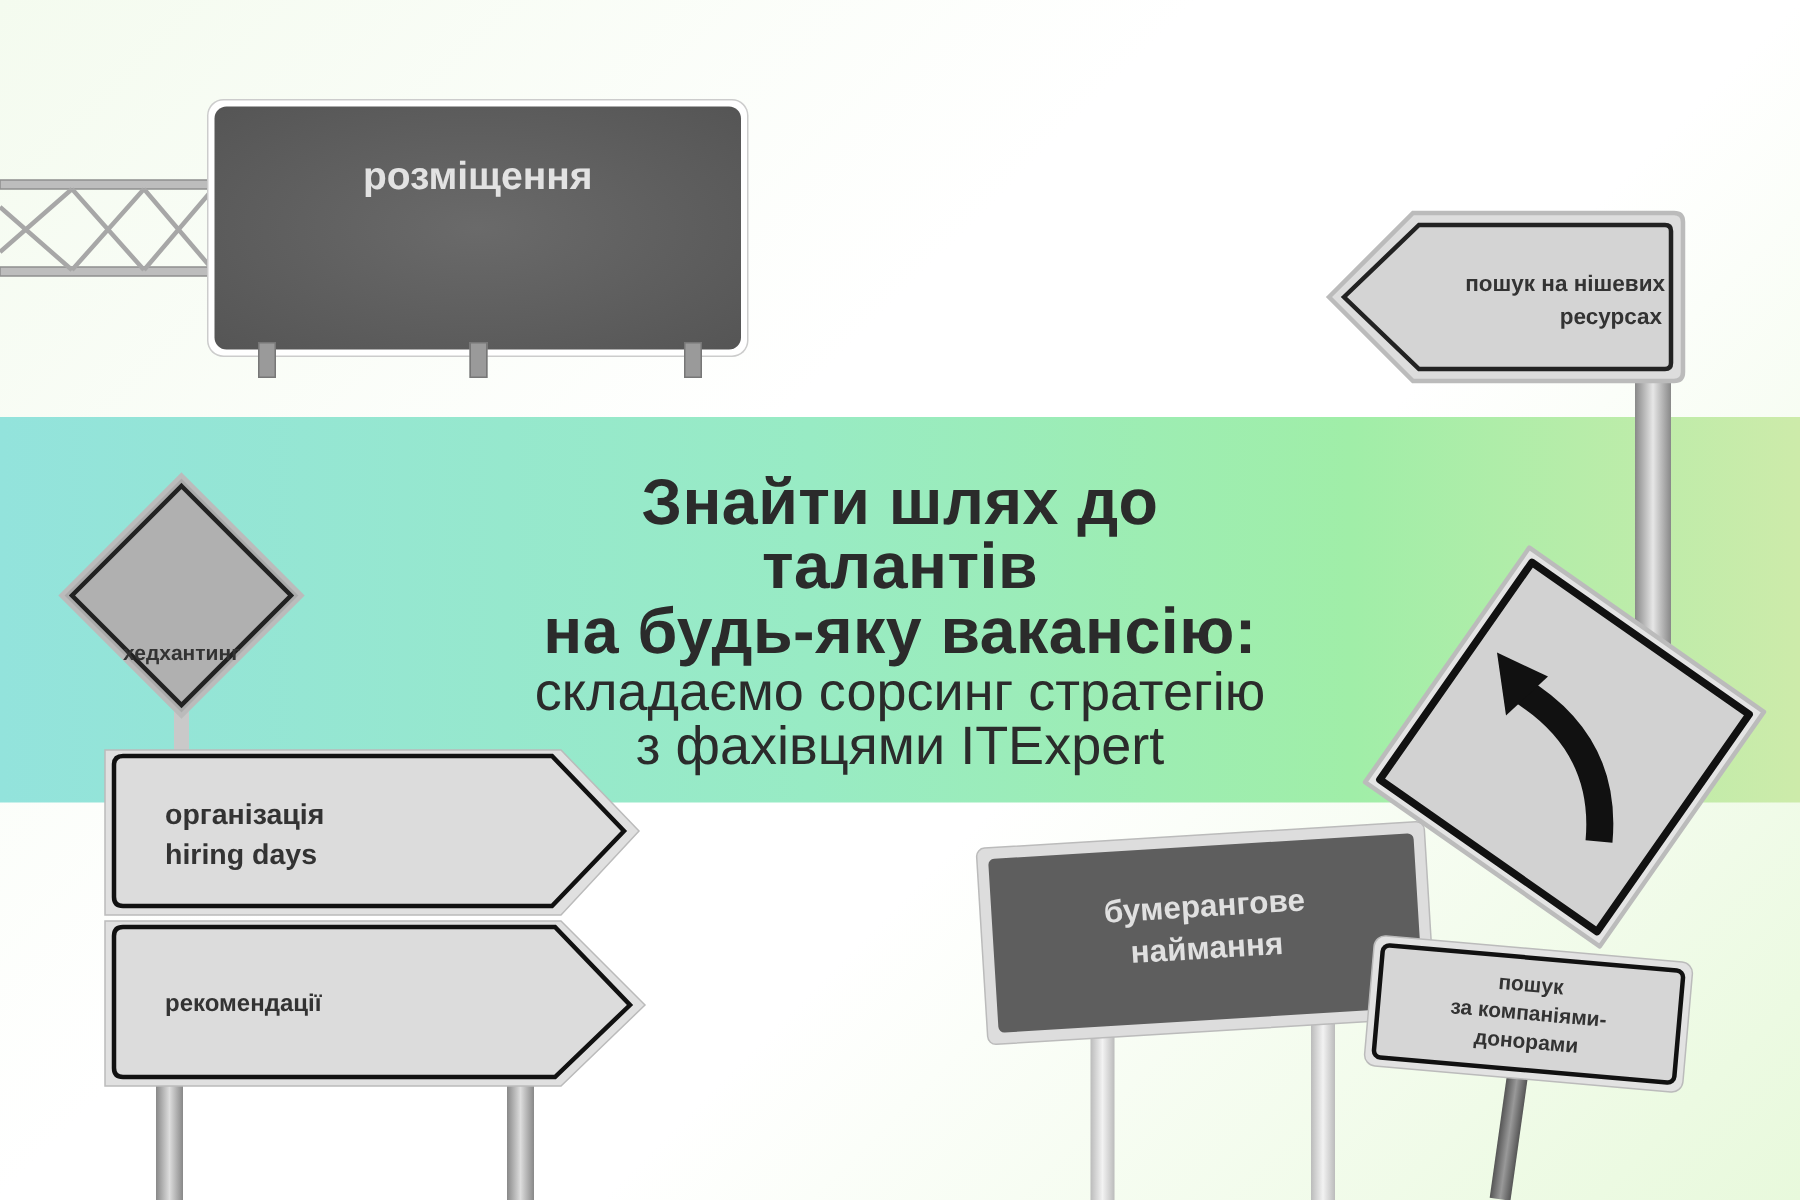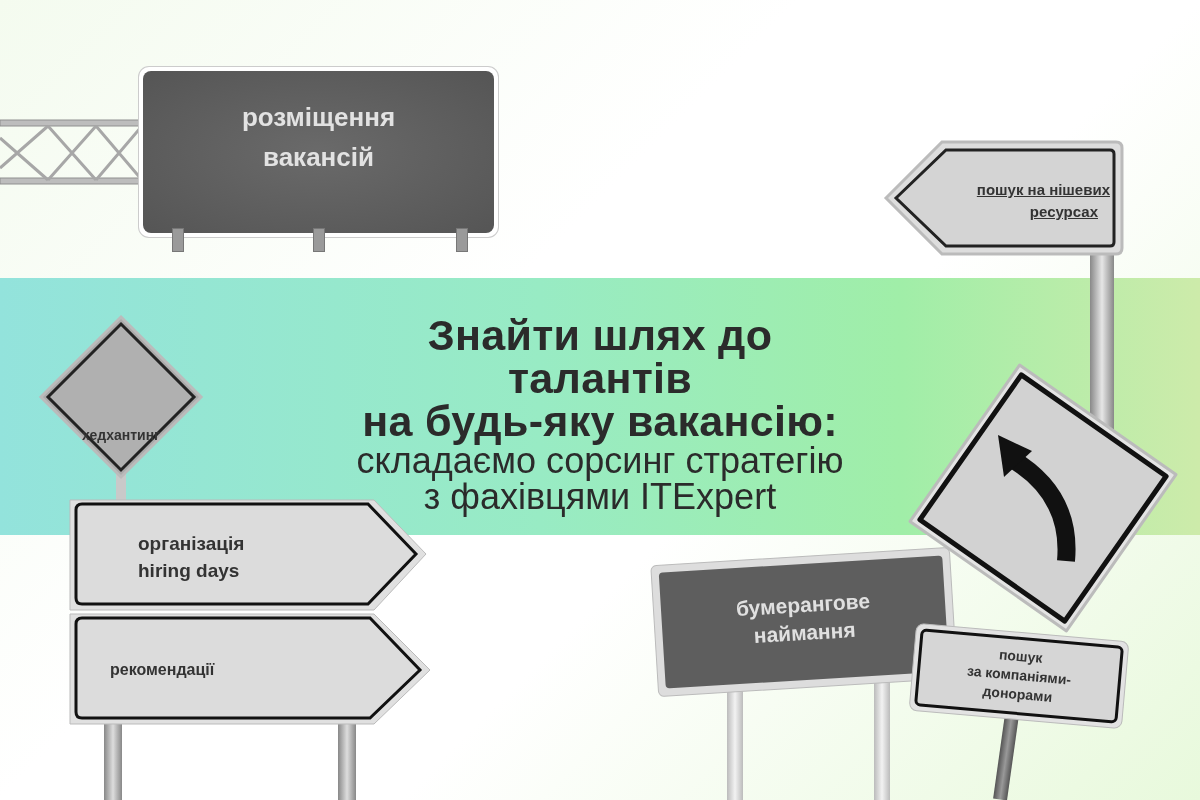--- a/index.html
+++ b/index.html
@@ -31,35 +31,34 @@
 <svg class="truss" viewBox="0 0 142 68">
   <rect x="0" y="2" width="142" height="6" fill="#bdbdbd" stroke="#8f8f8f"></rect>
   <rect x="0" y="60" width="142" height="6" fill="#bdbdbd" stroke="#8f8f8f"></rect>
   <path d="M0 20 L48 62 M0 50 L48 8 M48 8 L96 62 M48 62 L96 8 M96 8 L142 62 M96 62 L142 8" stroke="#a7a7a7" stroke-width="3" fill="none"></path>
 </svg>
 
 <div class="board-top">
   <div class="inner"></div>
   <div class="txt">
     <div>розміщення</div>
-    <div>вакансій</div>
   </div>
 </div>
 <div class="clip" style="left:172px"></div>
 <div class="clip" style="left:313px"></div>
 <div class="clip" style="left:456px"></div>
 
 <div class="abs" style="left:1090px;top:250px;width:24px;height:180px;background:linear-gradient(90deg,#888,#e6e6e6,#888);"></div>
 <svg class="abs" style="left:882px;top:138px" width="244" height="120" viewBox="0 0 244 120">
   <path d="M4 60 L60 4 L234 4 Q240 4 240 10 L240 110 Q240 116 234 116 L60 116 Z" fill="#ddd" stroke="#bbb" stroke-width="3"></path>
   <path d="M14 60 L64 12 L228 12 Q232 12 232 16 L232 104 Q232 108 228 108 L64 108 Z" fill="#d4d4d4" stroke="#222" stroke-width="3"></path>
 </svg>
-<div class="abs sign-text" style="left:900px;top:179px;width:216px;text-align:right;font-size:15px;line-height:22px;text-decoration:underline;">
+<div class="abs sign-text" style="left:900px;top:179px;width:216px;text-align:right;font-size:15px;line-height:22px;">
   <div style="padding-right:6px">пошук на нішевих</div>
-  <div style="padding-right:18px">ресурсах</div>
+  <div style="padding-right:8px">ресурсах</div>
 </div>
 
 <div class="headline">
   <div class="t1">Знайти шлях до талантів</div>
   <div class="t1">на будь-яку вакансію:</div>
   <div class="t2">складаємо сорсинг стратегію</div>
   <div class="t2">з фахівцями ITExpert</div>
 </div>
 
 <div class="abs" style="left:116px;top:460px;width:10px;height:45px;background:#c9c9c9;"></div>
@@ -70,21 +69,21 @@
 <div class="abs sign-text" style="left:38px;top:386px;width:166px;text-align:center;font-size:14px;margin-top:41px;">хедхантинг</div>
 
 <div class="abs" style="left:104px;top:722px;width:18px;height:78px;background:linear-gradient(90deg,#888,#ddd,#888);"></div>
 <div class="abs" style="left:338px;top:722px;width:18px;height:78px;background:linear-gradient(90deg,#888,#ddd,#888);"></div>
 <svg class="abs" style="left:68px;top:498px" width="364" height="228" viewBox="0 0 364 228">
   <path d="M2 2 L306 2 L358 56 L306 112 L2 112 Z" fill="#e0e0e0" stroke="#bbb"></path>
   <path d="M8 12 Q8 6 14 6 L300 6 L348 56 L300 106 L14 106 Q8 106 8 100 Z" fill="#dcdcdc" stroke="#111" stroke-width="3"></path>
   <path d="M2 116 L306 116 L362 172 L306 226 L2 226 Z" fill="#e0e0e0" stroke="#bbb"></path>
   <path d="M8 126 Q8 120 14 120 L302 120 L352 172 L302 220 L14 220 Q8 220 8 214 Z" fill="#dcdcdc" stroke="#111" stroke-width="3"></path>
 </svg>
-<div class="abs sign-text" style="left:110px;top:530px;font-size:19px;line-height:27px;margin-left:28px;">
+<div class="abs sign-text" style="left:110px;top:530px;font-size:19px;line-height:27px;">
   <div>організація</div>
   <div>hiring days</div>
 </div>
 <div class="abs sign-text" style="left:110px;top:661px;font-size:16px;">рекомендації</div>
 
 <div class="abs" style="left:727px;top:685px;width:16px;height:115px;background:linear-gradient(90deg,#bbb,#f2f2f2,#bbb);"></div>
 <div class="abs" style="left:874px;top:670px;width:16px;height:130px;background:linear-gradient(90deg,#bbb,#f2f2f2,#bbb);"></div>
 <div class="abs" style="left:654px;top:556px;width:298px;height:130px;transform:rotate(-3.5deg);background:#ddd;border-radius:6px;border:1px solid #bbb;">
   <div style="position:absolute;left:7px;top:7px;right:7px;bottom:7px;background:#5e5e5e;border-radius:4px;"></div>
   <div style="position:absolute;left:0;right:0;top:34px;text-align:center;color:#e0e0e0;font-weight:bold;font-size:21px;line-height:28px;">

